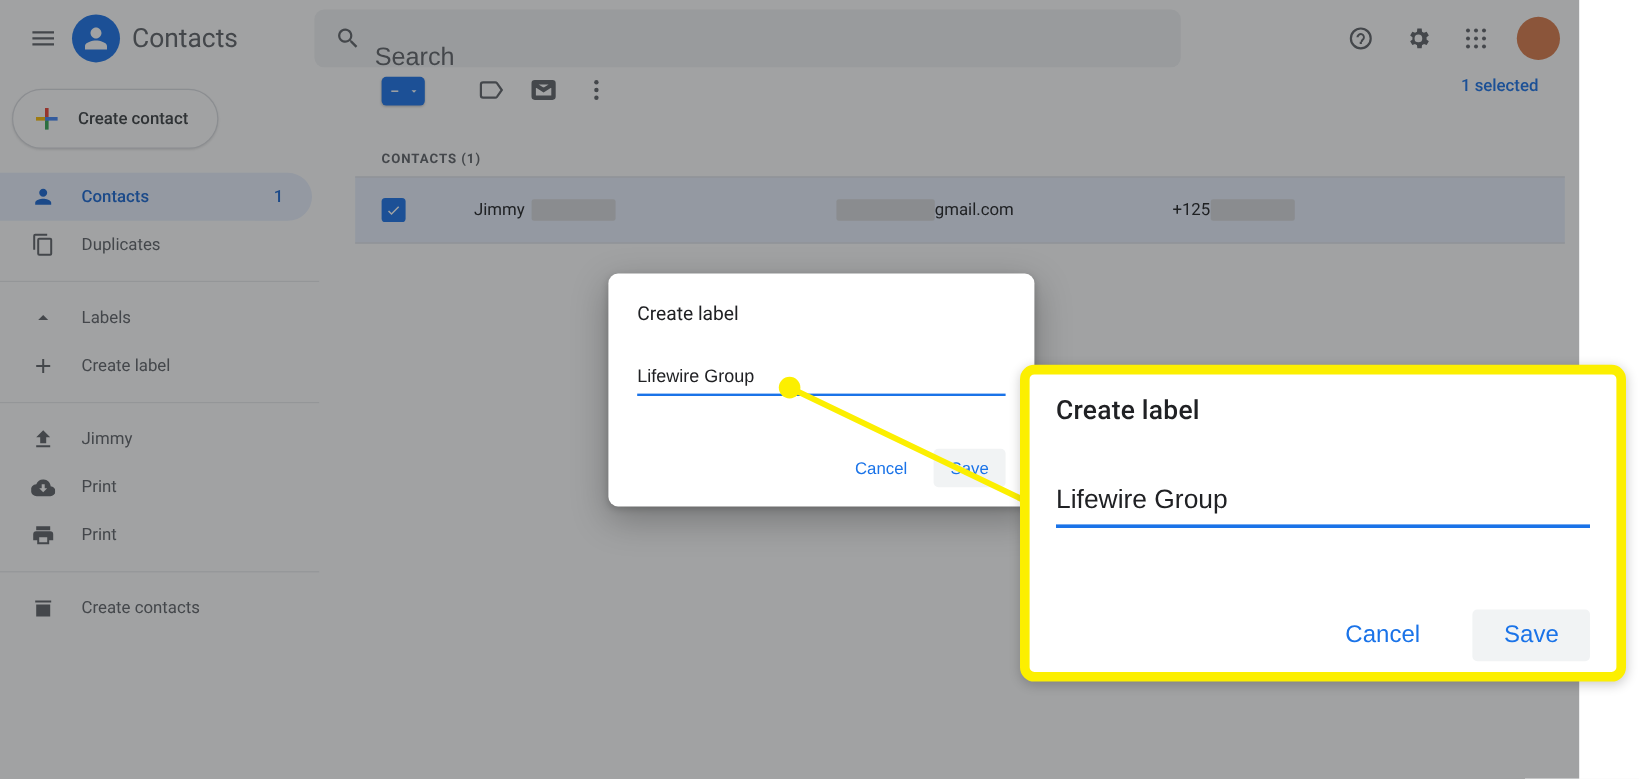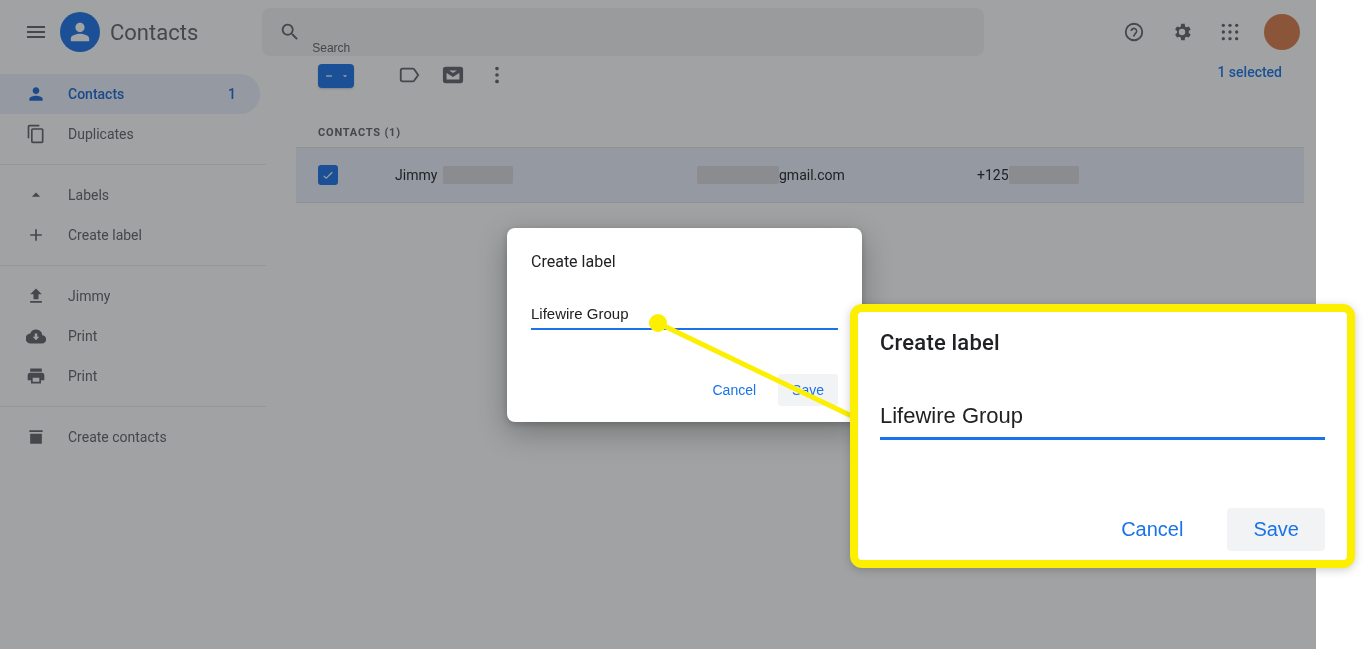--- a/index.html
+++ b/index.html
@@ -9,21 +9,21 @@
   .header { display:flex; align-items:center; height:64px; padding:0 16px 0 12px; }
   .hamburger { width:48px; height:48px; display:flex; align-items:center; justify-content:center; cursor:pointer; border-radius:50%; }
   .hamburger svg { fill:#5f6368; }
   .logo { display:flex; align-items:center; gap:10px; margin-left:0; margin-right:24px; }
   .logo-circle { width:40px; height:40px; border-radius:50%; background:#1a73e8; display:flex; align-items:center; justify-content:center; }
   .logo-circle svg { fill:#fff; }
   .logo-text { font-size:22px; color:#5f6368; letter-spacing:0; }
   .searchbar { flex:0 0 auto; width:722px; margin-left:40px; height:48px; background:#f1f3f4; border-radius:8px; display:flex; align-items:center; padding:0 8px; }
   .searchbar .sicon { width:40px; height:40px; display:flex; align-items:center; justify-content:center; border-radius:50%; }
   .searchbar .sicon svg { fill:#5f6368; }
-  .searchbar input { flex:1; border:none; background:transparent; font-size:12px; color:#202124; outline:none;margin-top:32px; }
+  .searchbar input { flex:1; border:none; background:transparent; font-size:21px; color:#202124; outline:none;margin-top:32px; }
   .searchbar input::placeholder { color:#5f6368; }
   .header-right { margin-left:auto; display:flex; align-items:center; gap:8px; }
   .hicon { width:40px; height:40px; display:flex; align-items:center; justify-content:center; border-radius:50%; cursor:pointer; }
   .hicon svg { fill:#5f6368; }
   .avatar { width:36px; height:36px; border-radius:50%; background:#d97b4a; margin-left:6px; }
 
   
   .sidebar { position:absolute; left:0; top:64px; width:280px; padding-top:10px; }
   .create-btn { margin:0 0 20px 10px; display:inline-flex; align-items:center; gap:14px; height:50px; padding:0 24px 0 16px; border:1px solid #dadce0; border-radius:28px; background:#fff; cursor:pointer; box-shadow:0 1px 2px rgba(0,0,0,0.12); }
   .create-btn span.label { font-size:14px; color:#3c4043; font-weight:500; }
@@ -128,20 +128,30 @@
             <circle cx="4" cy="20" r="2"></circle>
             <circle cx="12" cy="20" r="2"></circle>
             <circle cx="20" cy="20" r="2"></circle>
           </svg>
       </div>
       <div class="avatar"></div>
     </div>
   </div>
 
   <div class="sidebar">
+    <div class="create-btn">
+      <svg class="plus-icon" width="26" height="26" viewBox="0 0 24 24">
+        <rect x="10.5" y="3" width="3" height="8" fill="#EA4335"></rect>
+        <rect x="10.5" y="13" width="3" height="8" fill="#34A853"></rect>
+        <rect x="3" y="10.5" width="8" height="3" fill="#FBBC05"></rect>
+        <rect x="13" y="10.5" width="8" height="3" fill="#4285F4"></rect>
+        <rect x="10.5" y="10.5" width="3" height="3" fill="#4285F4"></rect>
+      </svg>
+      <span class="label">Create contact</span>
+    </div>
     <ul class="nav">
       <li class="active">
         <span class="nicon">
             <svg viewBox="0 0 24 24">
               <path d="M12 12c2.2 0 4-1.8 4-4s-1.8-4-4-4-4 1.8-4 4 1.8 4 4 4zm0 2c-2.7 0-8 1.3-8 4v2h16v-2c0-2.7-5.3-4-8-4z"></path>
             </svg>
           </span>
         <span>Contacts</span>
         <span class="count">1</span>
       </li>

